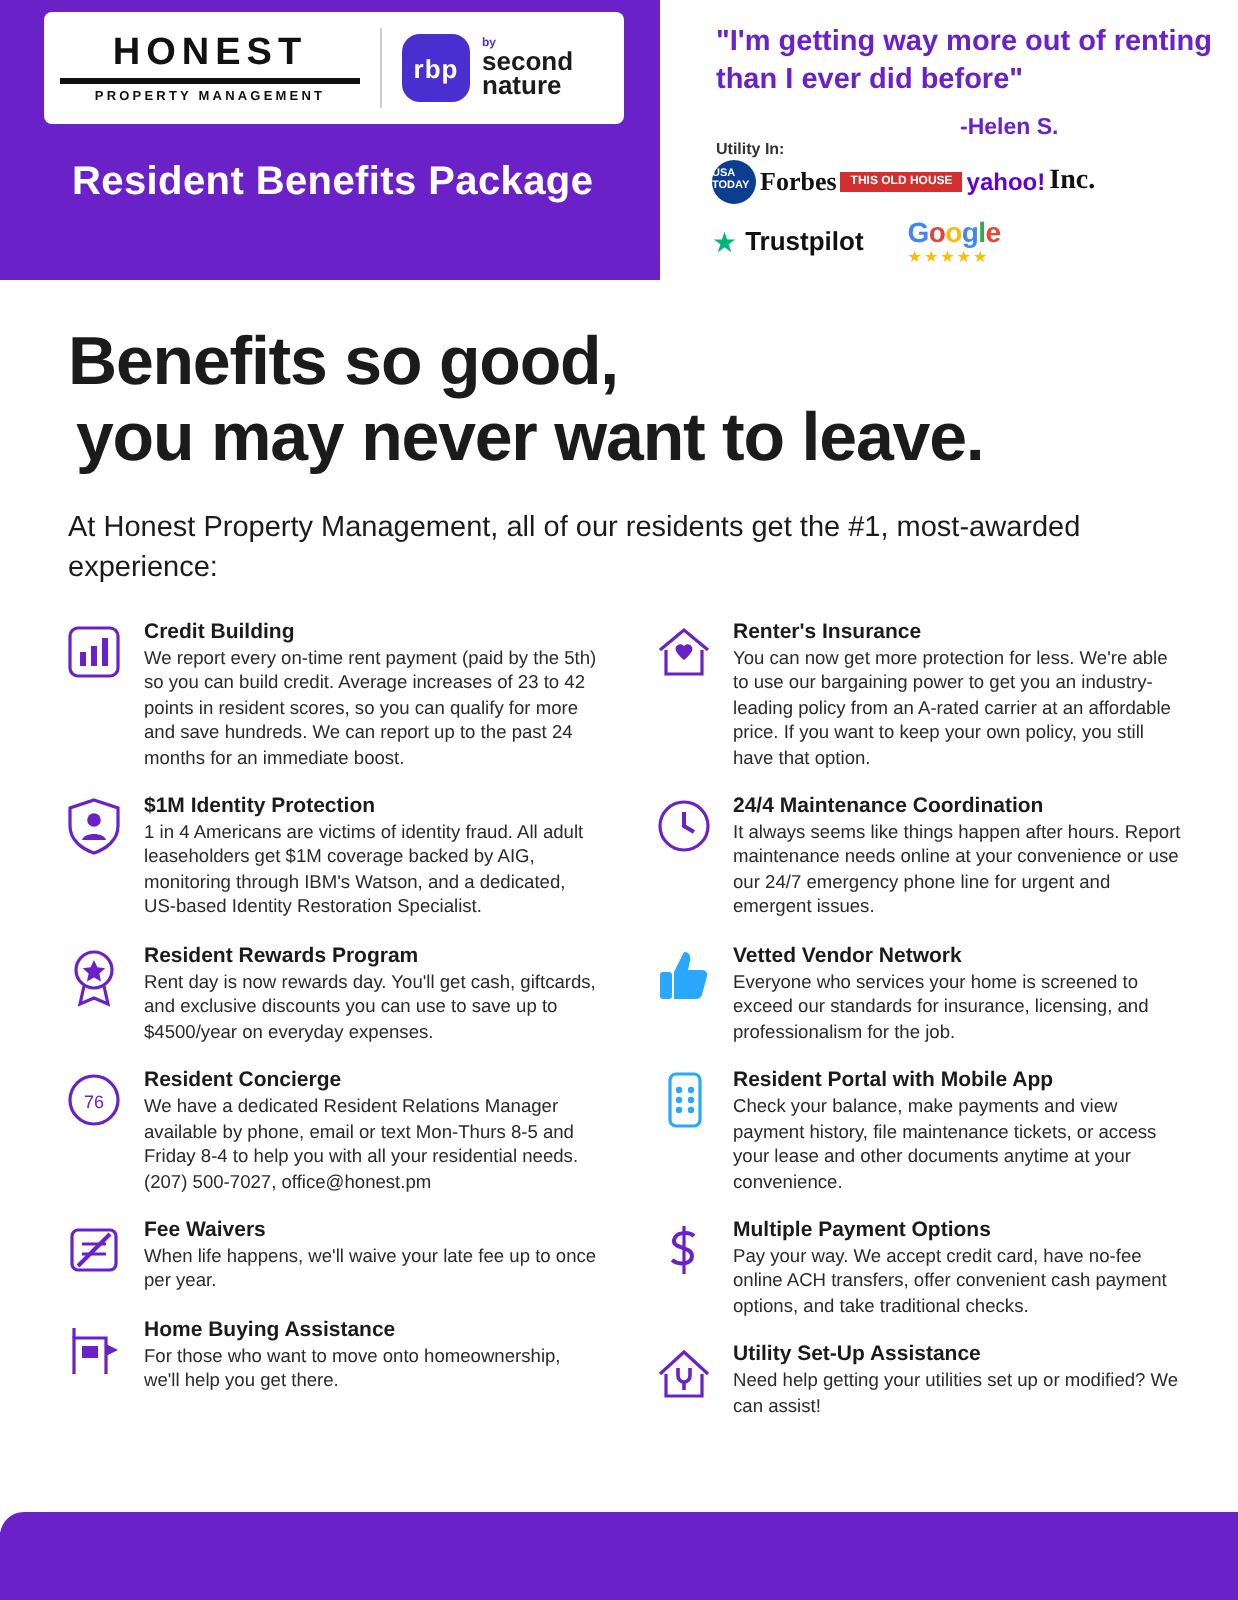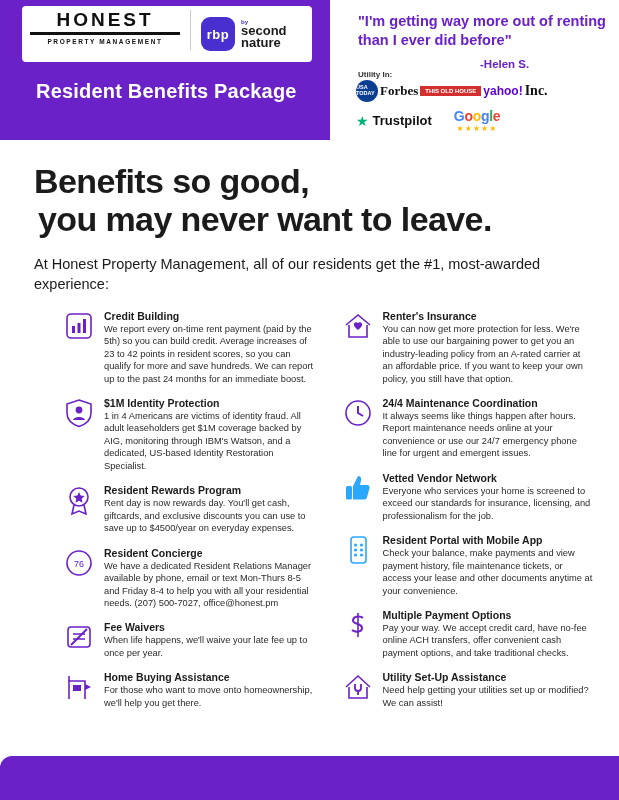--- a/index.html
+++ b/index.html
@@ -34,20 +34,21 @@
     position: relative;
   }
   .logo-band {
     position: absolute;
     top: 6px; left: 22px;
     width: 290px;
     height: 56px;
     background: #ffffff;
     border-radius: 4px;
     display: flex;
+    align-items: center;
     padding: 4px 8px;
   }
   .hpm-logo { width: 150px; }
   .hpm-honest {
     font-size: 19px;
     font-weight: bold;
     letter-spacing: 3px;
     color: #111;
     text-align: center;
     line-height: 1;
@@ -136,21 +137,21 @@
   .press-yahoo { font-size: 12px; font-weight: bold; color: #5f01d1; }
   .press-inc { font-family: "Liberation Serif", serif; font-size: 14px; font-weight: bold; color: #111; }
   .trust-row {
     position: absolute;
     left: 26px; top: 108px;
     display: flex; align-items: center; gap: 22px;
   }
   .trustpilot { display: flex; align-items: center; gap: 4px; }
   .tp-star { color: #00b67a; font-size: 14px; }
   .tp-name { font-size: 13px; font-weight: bold; color: #111; }
-  .google-block { text-align: center; }
+  .google-block { }
   .google-word { font-size: 14px; font-weight: bold; letter-spacing: -0.3px; }
   .g-b { color: #4285F4; } .g-r { color: #EA4335; } .g-y { color: #FBBC05; } .g-g { color: #34A853; }
   .google-stars { color: #FBBC05; font-size: 8px; letter-spacing: 1px; }
 
   
   .hero {
     padding: 22px 34px 0 34px;
   }
   .hero h1 {
     font-size: 34px;
@@ -166,21 +167,20 @@
     color: #1b1b1b;
     line-height: 1.4;
     max-width: 520px;
   }
 
   
   .columns {
     display: flex;
     padding: 14px 26px 0 30px;
     gap: 26px;
-    margin-left: 32px;
   }
   .col { width: 50%; }
   .benefit {
     display: flex;
     gap: 8px;
     margin-bottom: 11px;
   }
   .bicon {
     width: 34px; height: 34px;
     flex: 0 0 34px;

